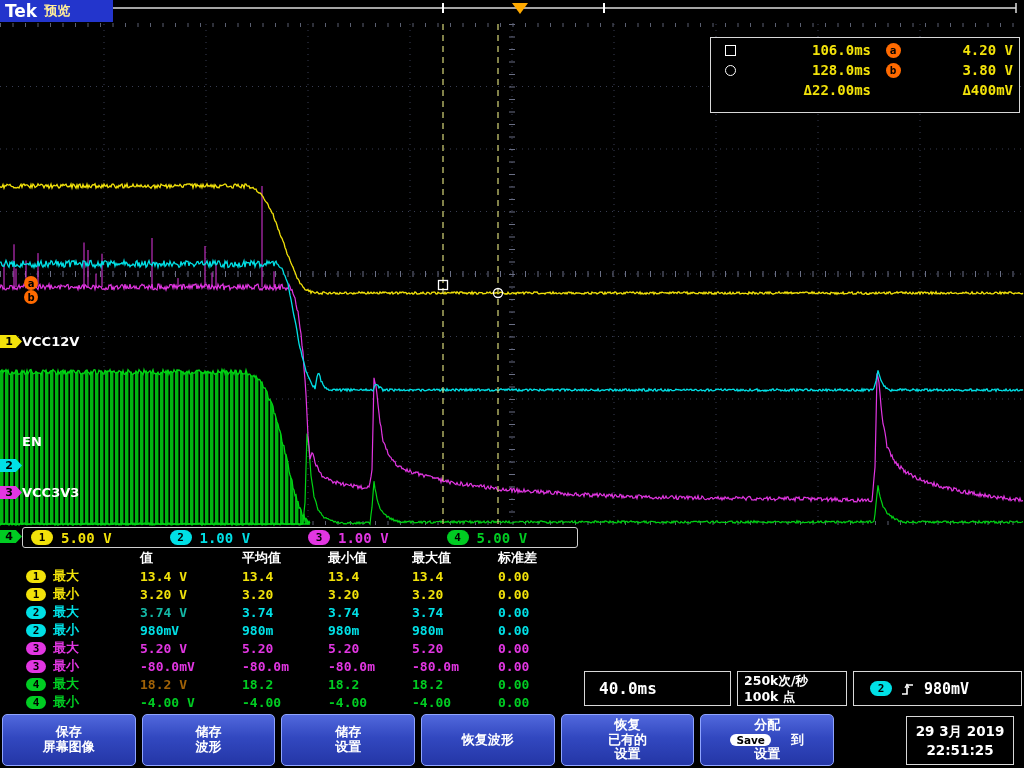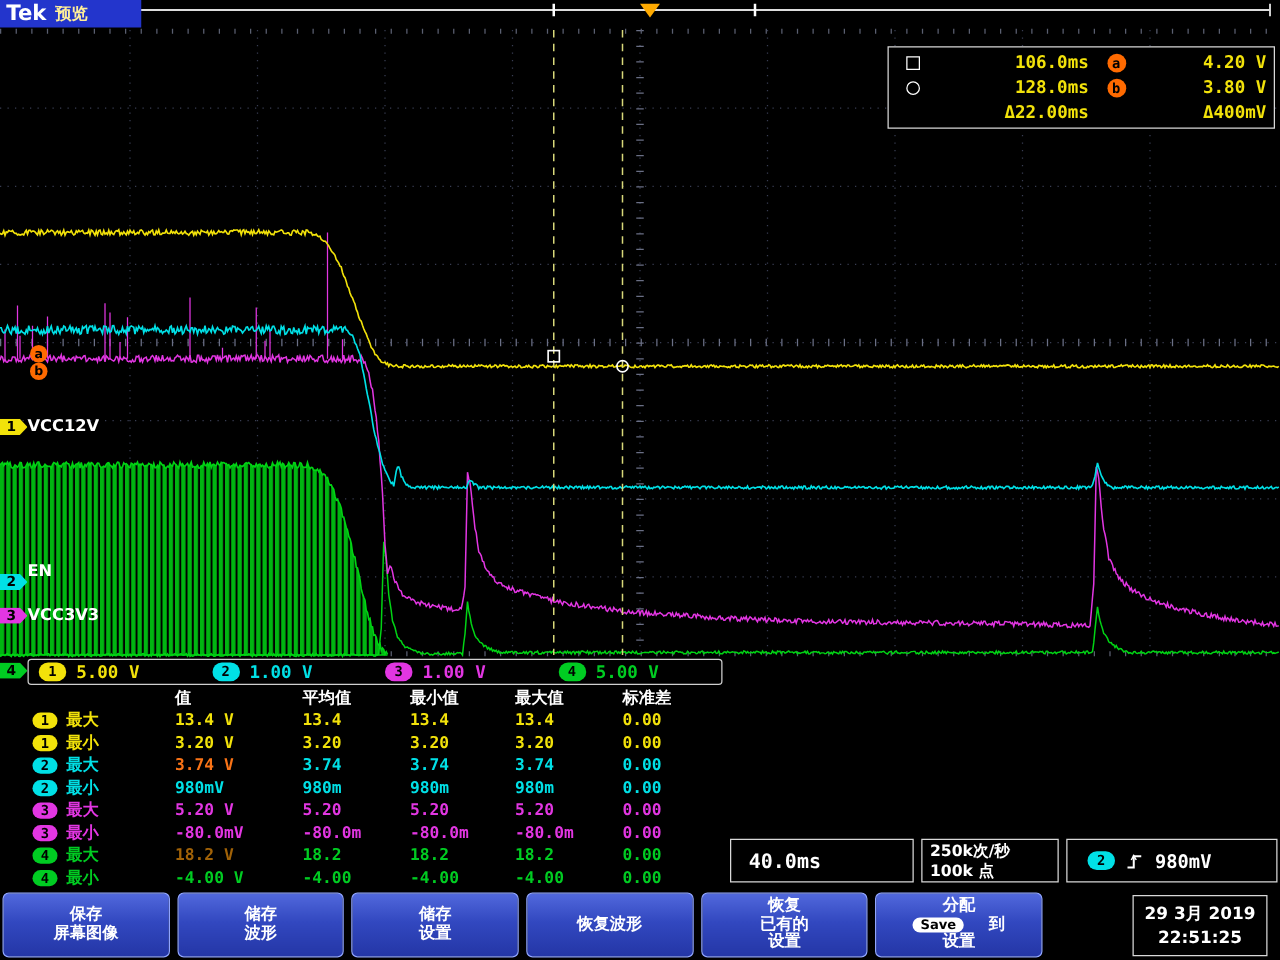--- a/index.html
+++ b/index.html
@@ -19,21 +19,21 @@
            display:flex;align-items:center;justify-content:center;padding-right:4px;z-index:4;
            clip-path:polygon(0 0,72% 0,100% 50%,72% 100%,0 100%);}
   .chlabel{position:absolute;color:#fff;font-weight:bold;font-size:13px;z-index:4;}
   .abbadge{position:absolute;width:14px;height:14px;border-radius:50%;background:#ff6a00;color:#000;
            font-weight:bold;font-size:10px;display:flex;align-items:center;justify-content:center;z-index:4;}
   .chpill{display:inline-flex;align-items:center;justify-content:center;width:22px;height:15px;
           border-radius:8px;color:#000;font-weight:bold;font-size:11px;}
   .chpill.small{width:20px;height:13px;margin-right:7px;flex:none;}
 
   
-  .cursorbox{left:710px;top:37px;width:310px;height:66px;display:grid;z-index:5;
+  .cursorbox{left:710px;top:37px;width:310px;height:76px;display:grid;z-index:5;
              grid-template-columns:36px 120px 44px 98px;grid-template-rows:20px 20px 20px;
              align-items:center;padding:2px 4px;font-family:"DejaVu Sans Mono","DejaVu Sans",monospace;
              font-weight:bold;font-size:14px;color:#f2e20a;}
   .cr-right{text-align:right;}
   .sqmark{width:9px;height:9px;border:1.5px solid #fff;display:inline-block;margin-left:10px;}
   .cirmark{width:9px;height:9px;border:1.5px solid #fff;border-radius:50%;display:inline-block;margin-left:10px;}
   .abbadge-inline{width:15px;height:15px;border-radius:50%;background:#ff6a00;color:#000;font-weight:bold;
                   font-size:11px;display:flex;align-items:center;justify-content:center;margin:0 auto;}
 
   
@@ -141,21 +141,21 @@
     <span class="mode">预览</span>
   </div>
 
   <div class="chbadge" style="left: 0px; top: 335px; background: rgb(242, 226, 10);">
       <span>1</span>
     </div>
   <div class="chlabel" style="left:22px;top:334px;">VCC12V</div>
   <div class="chbadge" style="left: 0px; top: 459px; background: rgb(0, 224, 230);">
       <span>2</span>
     </div>
-  <div class="chlabel" style="left:22px;top:450px;">EN</div>
+  <div class="chlabel" style="left:22px;top:434px;">EN</div>
   <div class="chbadge" style="left: 0px; top: 486px; background: rgb(226, 54, 226);">
       <span>3</span>
     </div>
   <div class="chlabel" style="left:22px;top:485px;">VCC3V3</div>
   <div class="chbadge" style="left: 0px; top: 530px; background: rgb(0, 204, 34);">
       <span>4</span>
     </div>
 
   <div class="abbadge" style="left:24px;top:276px;">a</div>
   <div class="abbadge" style="left:24px;top:290px;">b</div>
@@ -218,21 +218,21 @@
       </div>
       <span class="mcell " style="color: rgb(242, 226, 10);">3.20 V</span>
       <span class="mcell " style="color: rgb(242, 226, 10);">3.20</span>
       <span class="mcell " style="color: rgb(242, 226, 10);">3.20</span>
       <span class="mcell " style="color: rgb(242, 226, 10);">3.20</span>
       <span class="mcell " style="color: rgb(242, 226, 10);">0.00</span>
       <div class="mlabel">
         <span class="chpill small" style="background: rgb(0, 224, 230);">2</span>
         <span style="color: rgb(0, 224, 230);">最大</span>
       </div>
-      <span class="mcell " style="color: #f97316;">3.74 V</span>
+      <span class="mcell " style="color: #14b8a6;">3.74 V</span>
       <span class="mcell " style="color: rgb(0, 224, 230);">3.74</span>
       <span class="mcell " style="color: rgb(0, 224, 230);">3.74</span>
       <span class="mcell " style="color: rgb(0, 224, 230);">3.74</span>
       <span class="mcell " style="color: rgb(0, 224, 230);">0.00</span>
       <div class="mlabel">
         <span class="chpill small" style="background: rgb(0, 224, 230);">2</span>
         <span style="color: rgb(0, 224, 230);">最小</span>
       </div>
       <span class="mcell " style="color: rgb(0, 224, 230);">980mV</span>
       <span class="mcell " style="color: rgb(0, 224, 230);">980m</span>

